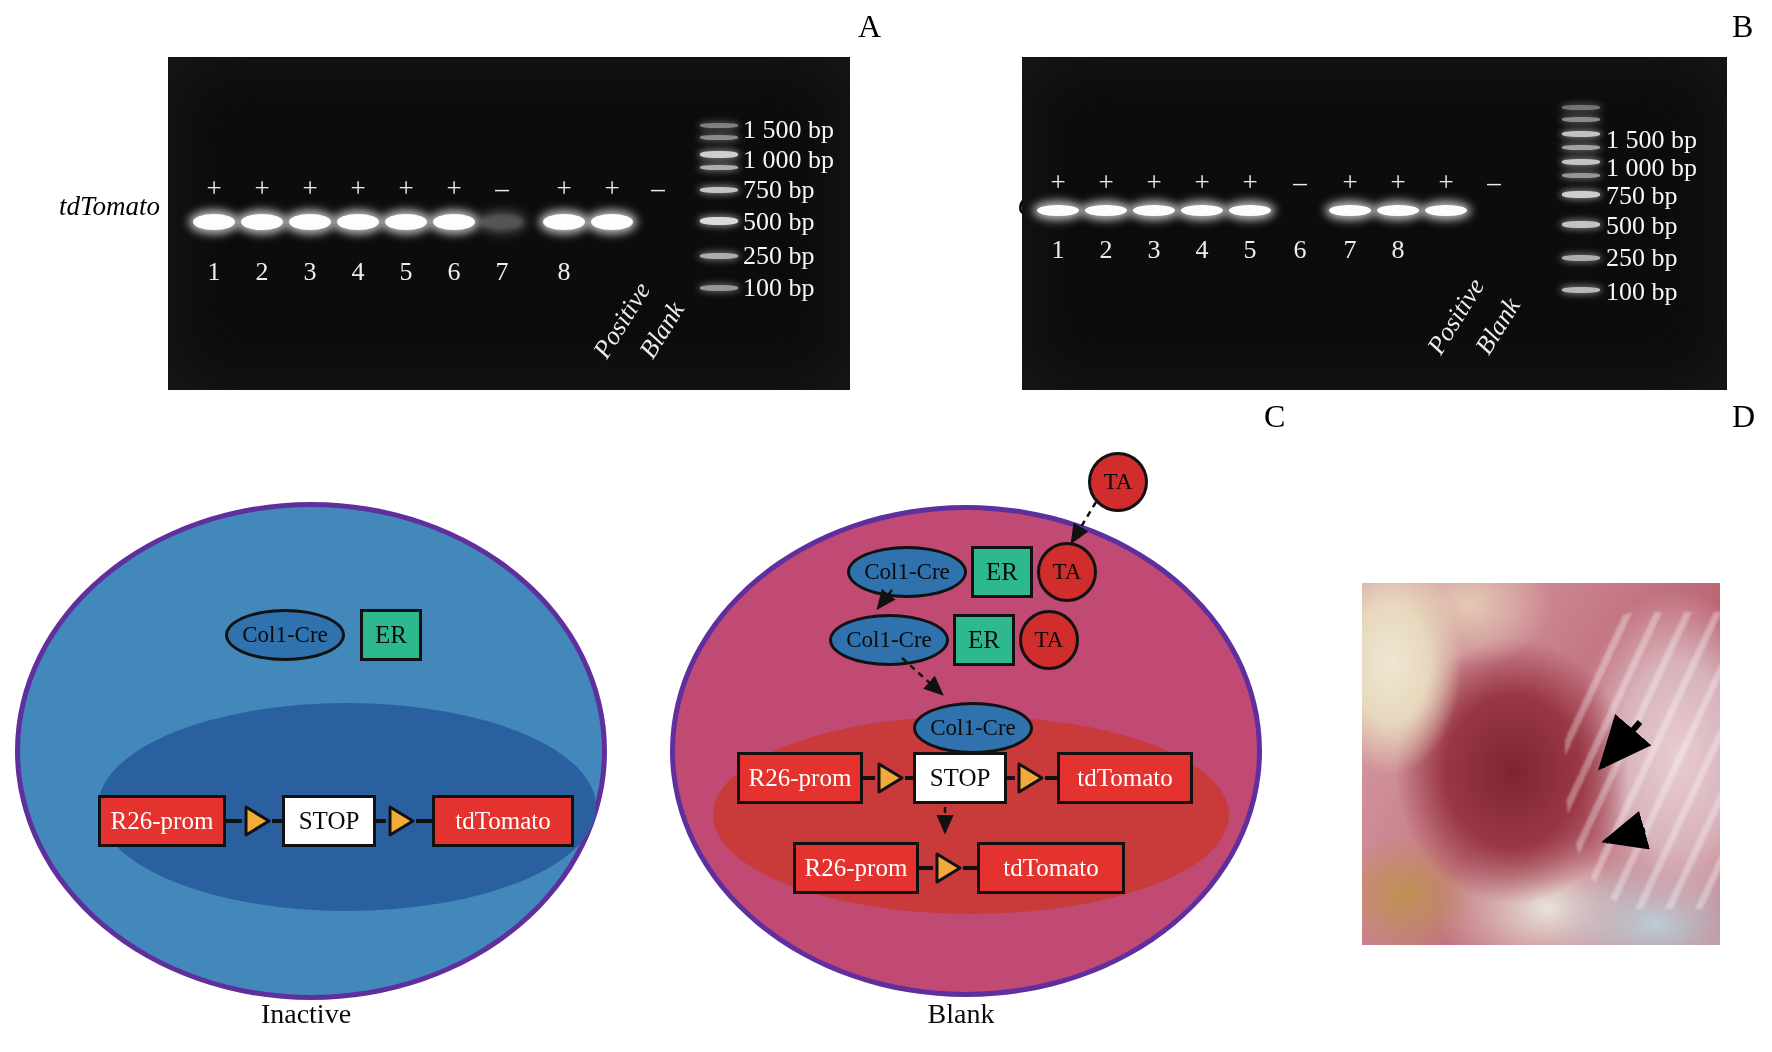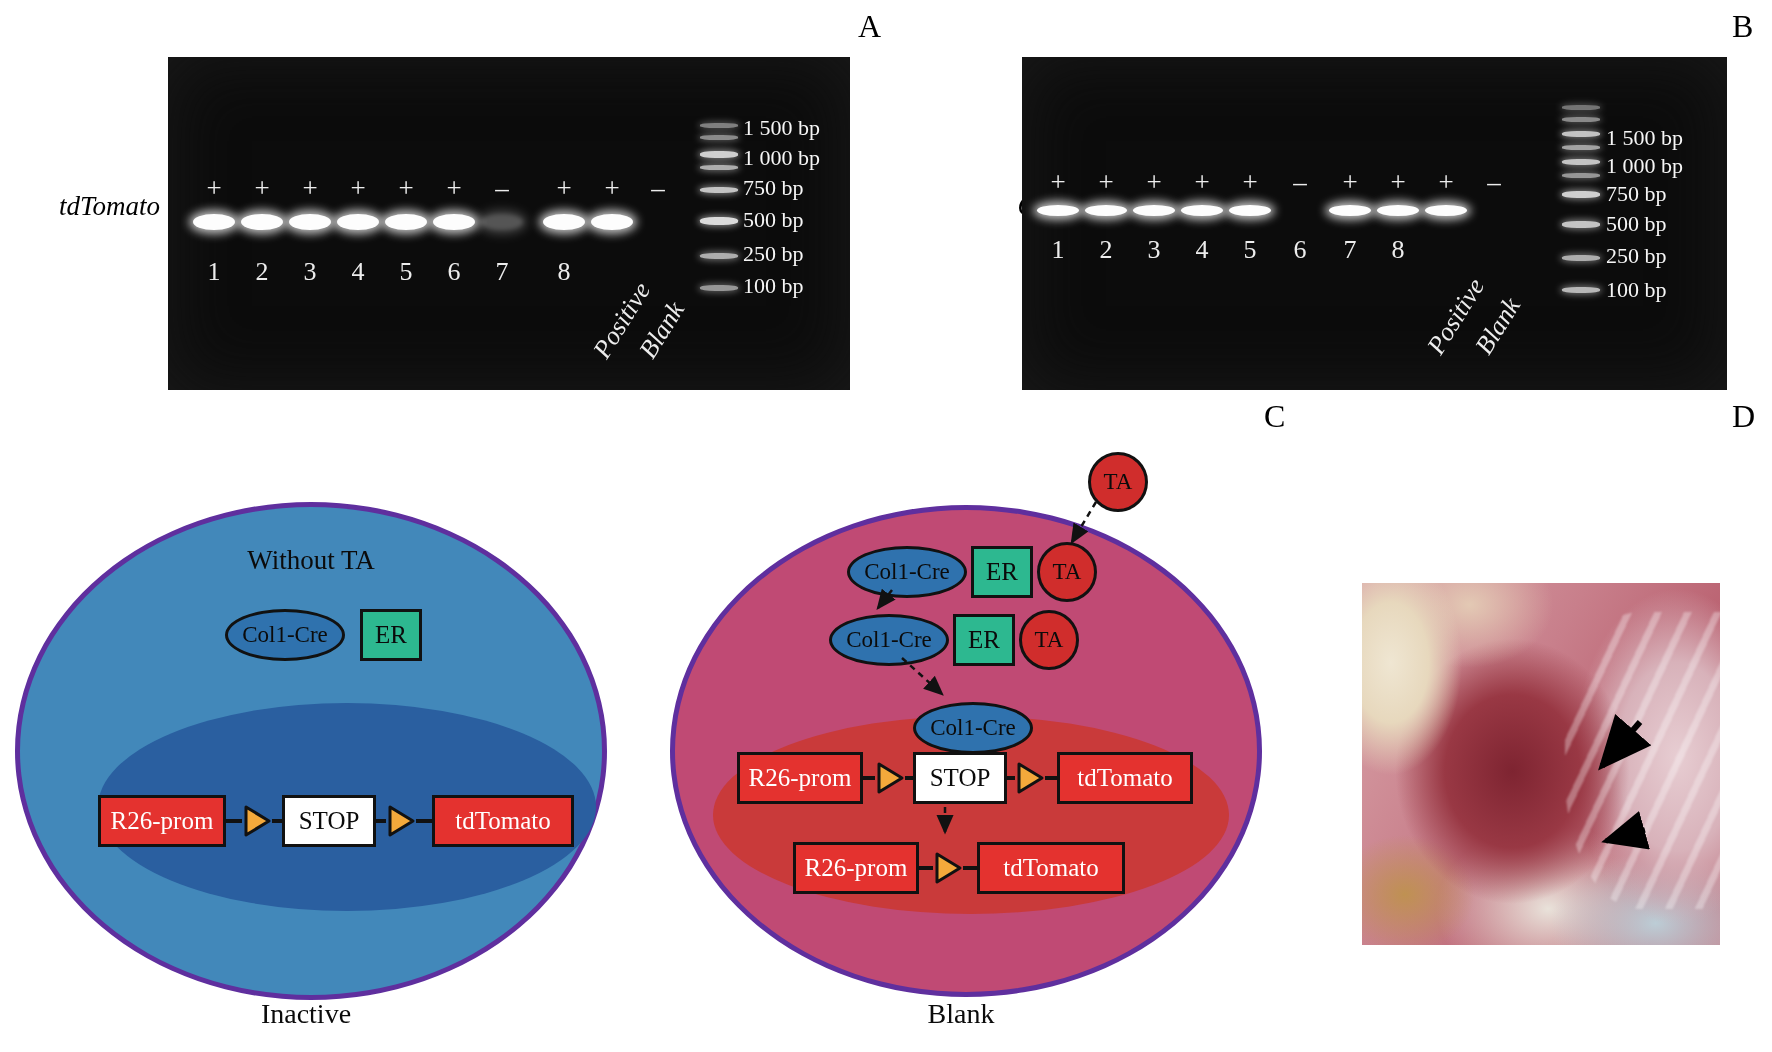--- a/index.html
+++ b/index.html
@@ -18,21 +18,21 @@
   .gel-a .lane .sign{top:118px;}
   .gel-a .band{top:157px;height:16px;}
   .gel-a .lane .num{top:202px;}
   .gel-a .lane .rot{top:286px;}
   .gel-b .lane .sign{top:112px;}
   .gel-b .band{top:148px;height:11px;}
   .gel-b .lane .num{top:180px;}
   .gel-b .lane .rot{top:282px;}
   .ladder{position:absolute;top:0;width:38px;height:100%;}
   .ladder-band{position:absolute;left:0;width:100%;background:#f2f2f2;border-radius:40%;box-shadow:0 0 6px 2px rgba(255,255,255,.5);}
-  .bp{position:absolute;color:#f6f6f6;font-size:22px;line-height:1;white-space:nowrap;}
+  .bp{position:absolute;color:#f6f6f6;font-size:26px;line-height:1;white-space:nowrap;}
 
   
   .cell{position:absolute;border-radius:50%;border:5px solid #5f2f9e;}
   .cell-inactive{background:#4288ba;}
   .cell-active{background:#c04a74;}
   .nucleus{position:absolute;border-radius:50%;}
   .nucleus-blue{background:#2a5fa0;}
   .nucleus-red{background:#c93a3a;}
   .cell-title{position:absolute;width:100%;text-align:center;font-size:27px;color:#0b0b0b;}
   .cre-ellipse{position:absolute;width:114px;height:46px;border:3px solid #111;border-radius:50%;background:#2f72ae;display:flex;align-items:center;justify-content:center;font-size:23px;color:#0b0b0b;}
@@ -213,21 +213,20 @@
     </div>
     <div class="bp" style="left:584px;top:70px;">1 500 bp</div>
     <div class="bp" style="left:584px;top:98px;">1 000 bp</div>
     <div class="bp" style="left:584px;top:126px;">750 bp</div>
     <div class="bp" style="left:584px;top:156px;">500 bp</div>
     <div class="bp" style="left:584px;top:188px;">250 bp</div>
     <div class="bp" style="left:584px;top:222px;">100 bp</div>
   </div>
 
   <div class="cell cell-inactive" style="left:15px;top:502px;width:582px;height:488px;">
-    <div class="cell-title" style="top:38px;">Without TA</div>
     <div class="cre-ellipse" style="left:205px;top:102px;">Col1-Cre</div>
     <div class="er-box" style="left:340px;top:102px;">ER</div>
     <div class="nucleus nucleus-blue" style="left:78px;top:196px;width:498px;height:208px;"></div>
     <div class="construct" style="left:78px;top:288px;">
       <div class="gene-box red" style="width:122px;">R26-prom</div>
       <div class="link" style="width:16px;"></div>
       <svg class="tri" width="30" height="36" viewBox="0 0 30 36">
           <polygon points="4,4 27,18 4,32" fill="#f4a93b" stroke="#111" stroke-width="3" stroke-linejoin="round"></polygon>
         </svg>
       <div class="link" style="width:10px;"></div>

